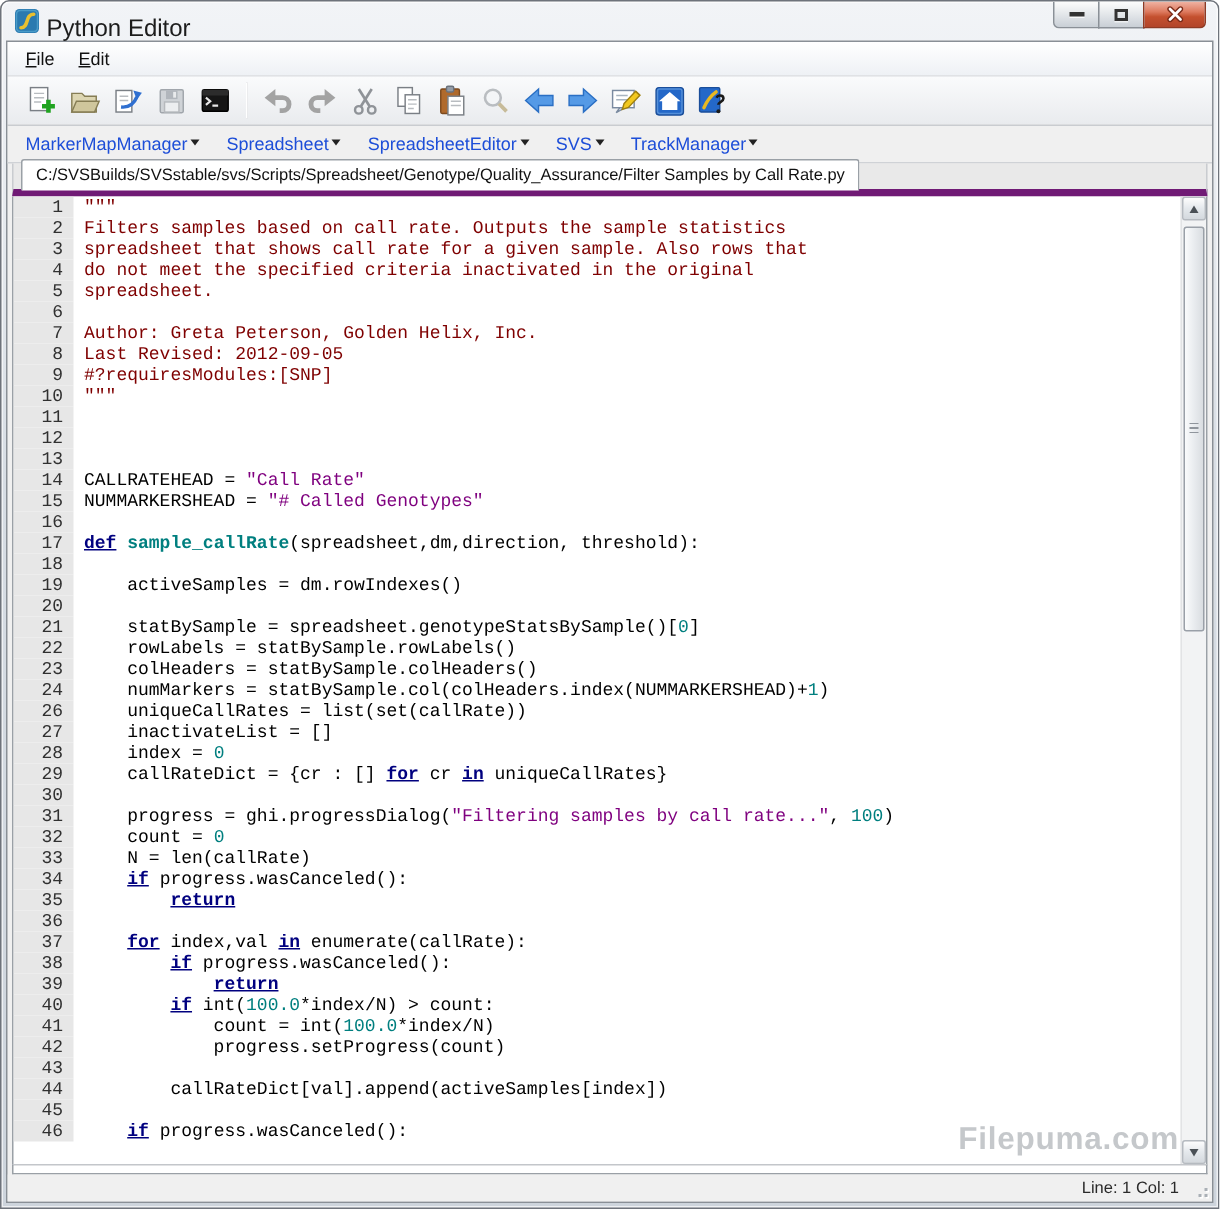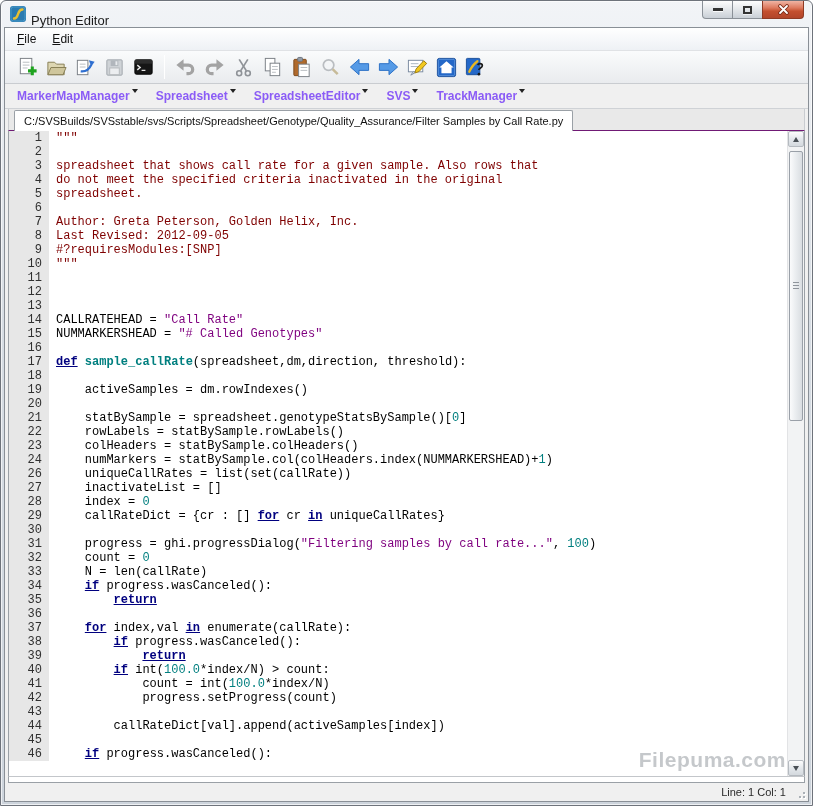--- a/index.html
+++ b/index.html
@@ -12,21 +12,21 @@
     border:1px solid #6e737b;
     border-radius:6px 6px 0 0;
     background:linear-gradient(#f2f4f7,#d7dde4 40%,#cdd4dc);
     box-shadow:inset 0 0 0 1px rgba(255,255,255,.65);
     display:flex;flex-direction:column;
     padding:0 3px 3px 3px;
     overflow:hidden;
   }
   .titlebar{height:26px;display:flex;align-items:center;position:relative;flex:0 0 auto;}
   .app-icon{width:16px;height:16px;margin:0 5px 0 6px;display:inline-flex;}
-  .title-text{font-size:13px;color:#1c1c1c;margin-top:12px;}
+  .title-text{font-size:16px;color:#1c1c1c;margin-top:12px;}
   .win-controls{position:absolute;top:0;right:5px;display:flex;}
   .wbtn{height:18px;border:1px solid #8a9097;border-top:none;background:linear-gradient(#fdfdfd,#e6e9ec 45%,#c9cfd6);
         display:flex;align-items:center;justify-content:center;margin-left:-1px;}
   .wbtn.minb{width:31px;border-radius:0 0 0 4px;}
   .wbtn.maxb{width:31px;}
   .wbtn.closeb{width:42px;border-radius:0 0 4px 0;background:linear-gradient(#f0b4a4,#dd7a5f 40%,#c4502f 60%,#b2452a);border-color:#8e3a24;}
   .glyph-min{width:10px;height:3px;background:#333;box-shadow:0 1px 0 rgba(255,255,255,.8);}
   .glyph-max{width:9px;height:8px;border:2px solid #333;box-shadow:0 1px 0 rgba(255,255,255,.6);}
 
   
@@ -37,24 +37,24 @@
   .menu-item u{text-decoration:underline;}
 
   .toolbar{height:34px;background:linear-gradient(#fafbfc,#e9ebee);border-top:1px solid #e0e2e5;border-bottom:1px solid #c9ccd0;
            display:flex;align-items:center;padding-left:8px;flex:0 0 auto;}
   .tbtn{width:28px;height:28px;display:flex;align-items:center;justify-content:center;margin-right:1px;border-radius:2px;}
   .tbtn svg{width:23px;height:23px;}
   .tbtn.disabled{opacity:.9;}
   .tsep{width:1px;height:24px;background:#b9bcc0;border-right:1px solid #fff;margin:0 6px;}
 
   .scriptmenus{height:25px;background:#f0f0f0;border-bottom:1px solid #cfd2d6;display:flex;align-items:center;padding-left:12px;flex:0 0 auto;}
-  .smenu{font-size:12px;color:#8b5cf6;margin-right:18px;display:flex;align-items:flex-start;font-weight:bold;}
+  .smenu{font-size:12px;color:#1d4ed8;margin-right:18px;display:flex;align-items:center;}
   .dd-arrow{width:0;height:0;border-left:3.5px solid transparent;border-right:3.5px solid transparent;border-top:4px solid #222;margin:0 0 3px 2px;}
 
-  .tabbar{height:22px;background:#e9e9e9;display:flex;align-items:flex-end;padding-left:5px;border-bottom:1px solid #701a75;flex:0 0 auto;margin:0 3px;border-left:1px solid #c9ccd0;border-right:1px solid #c9ccd0;}
+  .tabbar{height:22px;background:#e9e9e9;display:flex;align-items:flex-end;padding-left:5px;border-bottom:5px solid #701a75;flex:0 0 auto;margin:0 3px;border-left:1px solid #c9ccd0;border-right:1px solid #c9ccd0;}
   .tab{height:21px;background:#ffffff;border:1px solid #9aa0a6;border-bottom:none;border-radius:2px 2px 0 0;
        font-size:11px;color:#111;display:flex;align-items:center;padding:0 9px;margin-bottom:-1px;position:relative;z-index:2;}
 
   .editor-wrap{position:relative;height:645px;margin:0 3px;background:#ffffff;border-left:1px solid #9aa0a6;border-right:1px solid #9aa0a6;flex:0 0 auto;overflow:hidden;}
   .editor{position:absolute;left:0;top:0;right:17px;bottom:0;overflow:hidden;cursor:text;}
   .code-line{display:flex;height:14px;line-height:14px;font-family:"Liberation Mono","DejaVu Sans Mono",monospace;font-size:12px;}
   .gutter-num{flex:0 0 40px;background:#e7e7e7;color:#303030;text-align:right;padding-right:7px;user-select:none;}
   .code-text{white-space:pre;padding-left:7px;color:var(--tok-txt,#000);}
   .tok-doc{color:var(--tok-doc,#7F0000);}
   .tok-str{color:var(--tok-str,#7F007F);}
@@ -277,20 +277,21 @@
       </div>
 
     <div class="editor-wrap">
       <div class="editor" id="editor">
           <div class="code-line">
             <span class="gutter-num">1</span>
             <span class="code-text"><span class="tok-doc">"""</span></span>
           </div>
           <div class="code-line">
             <span class="gutter-num">2</span>
+            <span class="code-text"><span class="tok-doc">Filters samples based on call rate. Outputs the sample statistics</span></span>
           </div>
           <div class="code-line">
             <span class="gutter-num">3</span>
             <span class="code-text"><span class="tok-doc">spreadsheet that shows call rate for a given sample. Also rows that</span></span>
           </div>
           <div class="code-line">
             <span class="gutter-num">4</span>
             <span class="code-text"><span class="tok-doc">do not meet the specified criteria inactivated in the original</span></span>
           </div>
           <div class="code-line">

